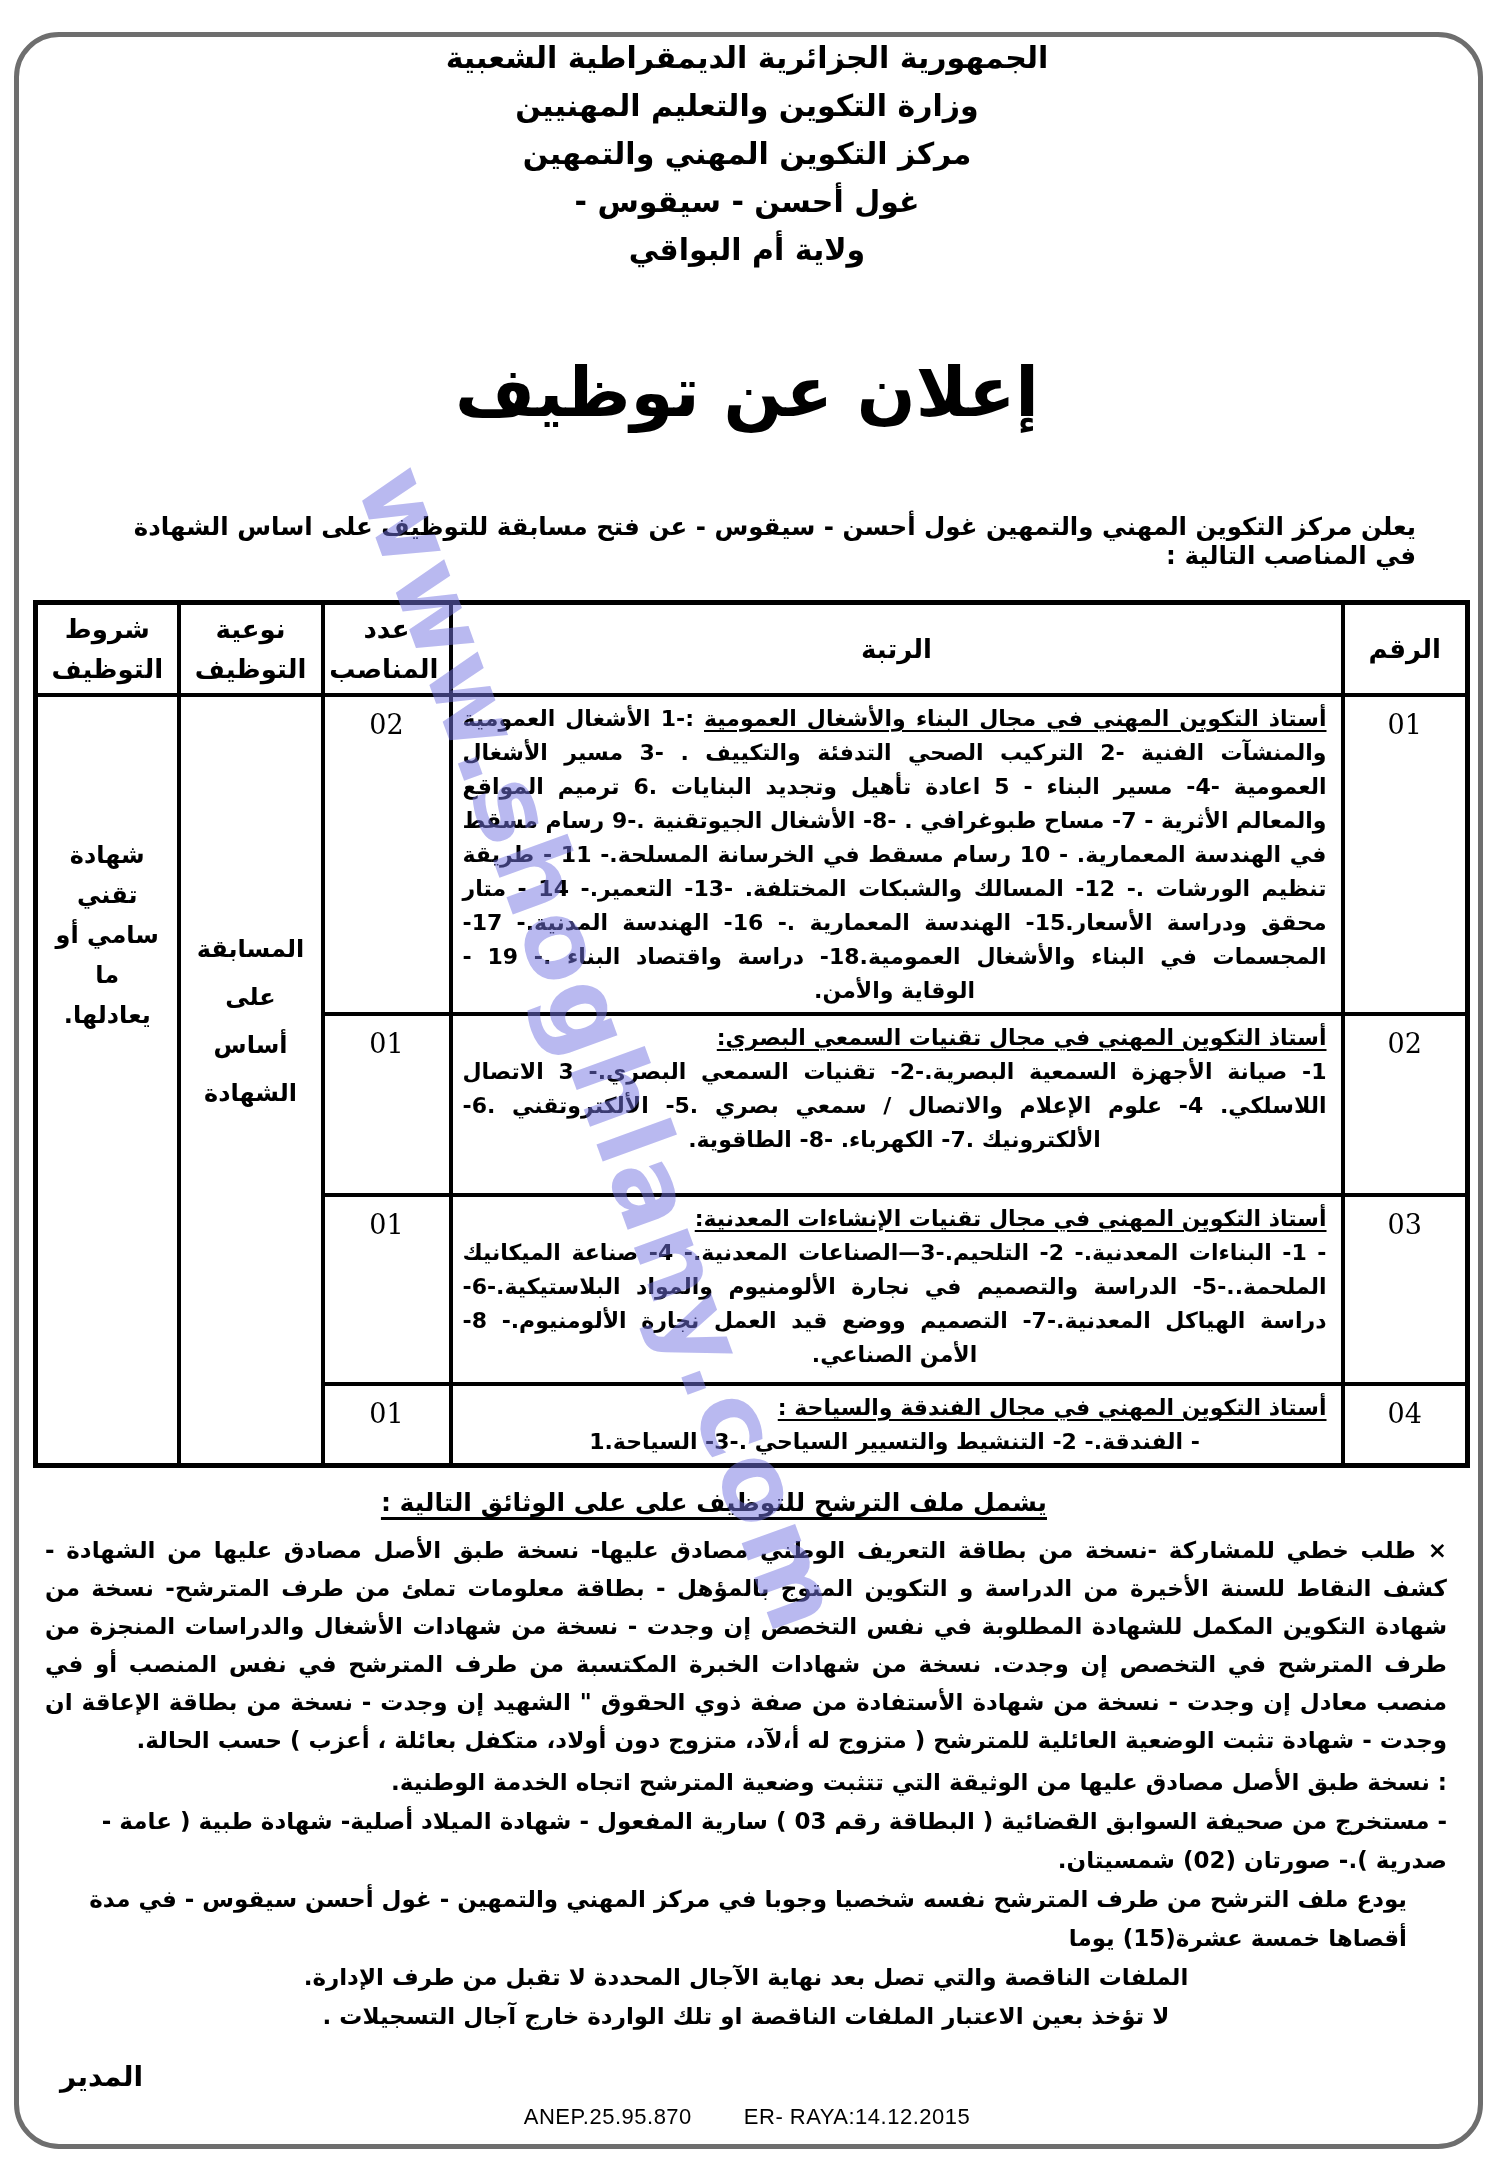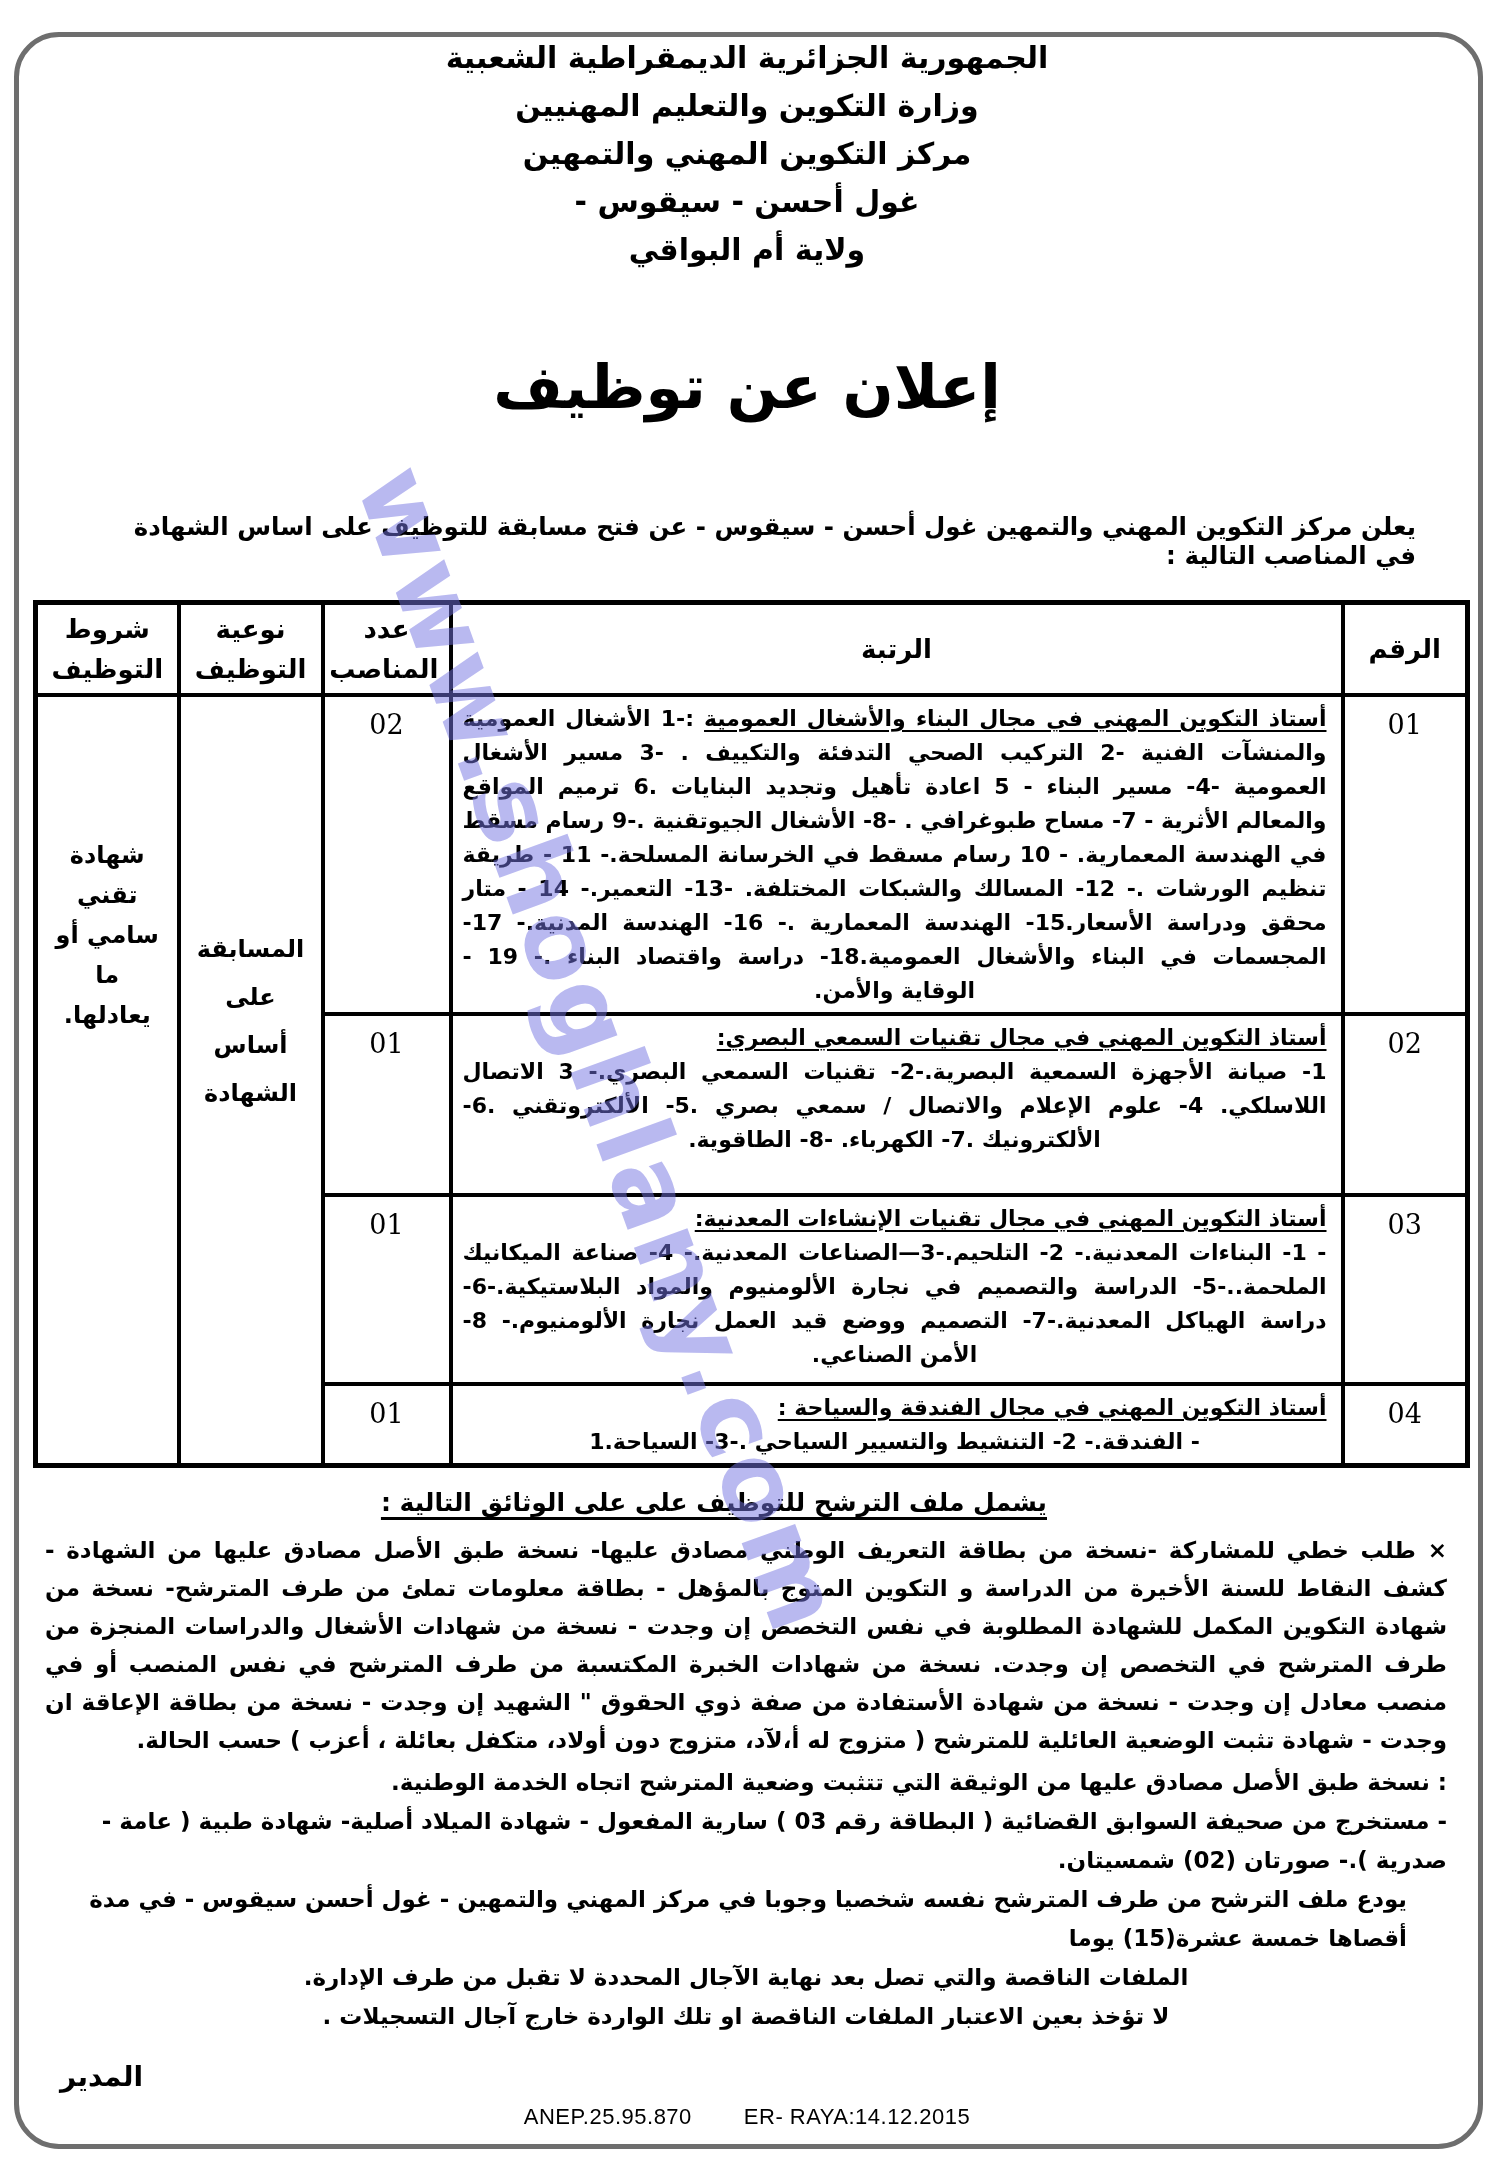--- a/index.html
+++ b/index.html
@@ -11,21 +11,21 @@
     position:absolute; left:14px; top:32px; width:1469px; height:2117px;
     border:5px solid #6e6e6e; border-radius:45px; box-sizing:border-box;
     z-index:1;
   }
   
   .letterhead { position:absolute; top:40px; left:0; right:0; text-align:center; z-index:2; }
   .lh-line { font-size:30px; font-weight:bold; margin-bottom:13px; }
   
   .main-title {
     position:absolute; top:352px; left:0; right:0; margin:0; text-align:center;
-    font-size:60px; font-weight:bold; z-index:2; letter-spacing:1px;
+    font-size:69px; font-weight:bold; z-index:2; letter-spacing:1px;
   }
   .intro {
     position:absolute; top:512px; right:78px; left:95px; margin:0;
     font-size:24.5px; font-weight:bold; text-align:right; z-index:2;
   }
   
   table.jobs {
     position:absolute; top:600px; left:33px; width:1432px;
     border-collapse:collapse; table-layout:fixed; z-index:2;
     border:5px solid #000;

